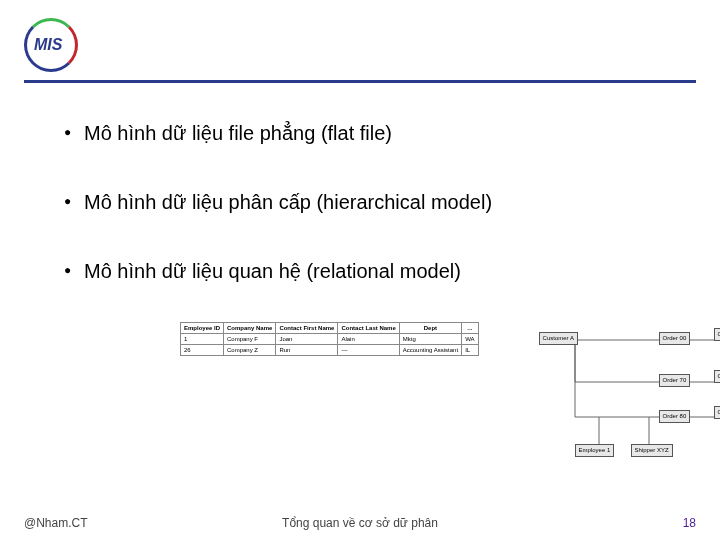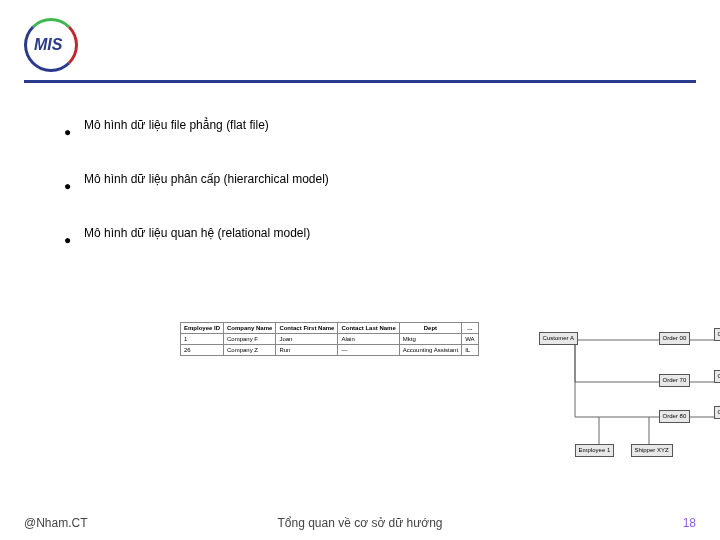--- a/index.html
+++ b/index.html
@@ -4,31 +4,31 @@
 <style>
   * { box-sizing: border-box; margin: 0; padding: 0; }
   html, body { width: 720px; height: 540px; font-family: Arial, sans-serif; background: #fff; color: #000; }
   .slide { position: relative; width: 720px; height: 540px; padding: 18px 24px 30px 24px; }
   .header { display: flex; align-items: flex-end; justify-content: space-between; padding-bottom: 6px; border-bottom: 3px solid #2a3a8c; margin-bottom: 18px; }
   .logo { width: 56px; height: 56px; position: relative; }
   .logo-ring { width: 54px; height: 54px; border-radius: 50%; border: 3px solid; border-color: #3cb84f #c1272d #2a3a8c #2a3a8c; position: absolute; }
   .logo-text { position: absolute; top: 18px; left: 10px; font-weight: bold; font-size: 16px; color: #2a3a8c; font-style: italic; }
   .title { font-size: 30px; font-weight: bold; color: #2a3a8c; text-align: right; flex: 1; padding-right: 6px; }
   .bullets { padding-left: 40px; }
-  .bullets li { list-style: none; position: relative; font-size: 12px; line-height: 1.9; padding-left: 20px; margin-top: 31px; }
+  .bullets li { list-style: none; position: relative; font-size: 20px; line-height: 1.9; padding-left: 20px; margin-top: 31px; }
   .bullets li::before { content: "●"; position: absolute; left: 0; top: 0; font-size: 12px; line-height: 36px; color: #000; }
   .diagrams { position: absolute; bottom: 78px; left: 180px; display: flex; gap: 60px; align-items: flex-start; }
   .flat-table { border-collapse: collapse; font-size: 6px; background:#fff; }
   .flat-table td, .flat-table th { border: 1px solid #888; padding: 2px 3px; white-space: nowrap; }
   .net { position: relative; width: 220px; height: 140px; }
   .net-box { position: absolute; border: 1px solid #555; background:#e8e8e8; font-size: 6px; padding: 2px 3px; text-align: left; line-height: 1.2; white-space: nowrap; }
   .net svg { position: absolute; top: 0; left: 0; }
   .footer { position: absolute; bottom: 10px; left: 24px; right: 24px; display: flex; justify-content: space-between; align-items: center; font-size: 12px; color: #444; gap: 28px; }
   .footer .center { position: absolute; left: 0; right: 0; text-align: center; }
-  .footer .right { color: #8b5cf6; margin-left: auto; z-index: 1; }
+  .footer .right { color: #4c1d95; margin-left: auto; z-index: 1; }
   .footer .left { z-index: 1; }
 </style>
 </head>
 <body>
 
 <div class="slide">
 
   <div class="header">
     <div class="logo">
       <div class="logo-ring"></div>
@@ -92,17 +92,17 @@
       <div class="net-box" style="left:175px;top:6px">Order Detail Product X</div>
       <div class="net-box" style="left:175px;top:48px">Order Detail: 1 (Each)</div>
       <div class="net-box" style="left:175px;top:84px">Order Delay Product 32</div>
       <div class="net-box" style="left:36px;top:122px">Employee 1</div>
       <div class="net-box" style="left:92px;top:122px">Shipper XYZ</div>
     </div>
   </div>
 
   <div class="footer">
     <span class="left">@Nham.CT</span>
-    <span class="center">Tổng quan về cơ sở dữ hướng</span>
+    <span class="center">Tổng quan về cơ sở dữ phân</span>
     <span class="right">18</span>
   </div>
 
 </div>
 
 </body></html>

